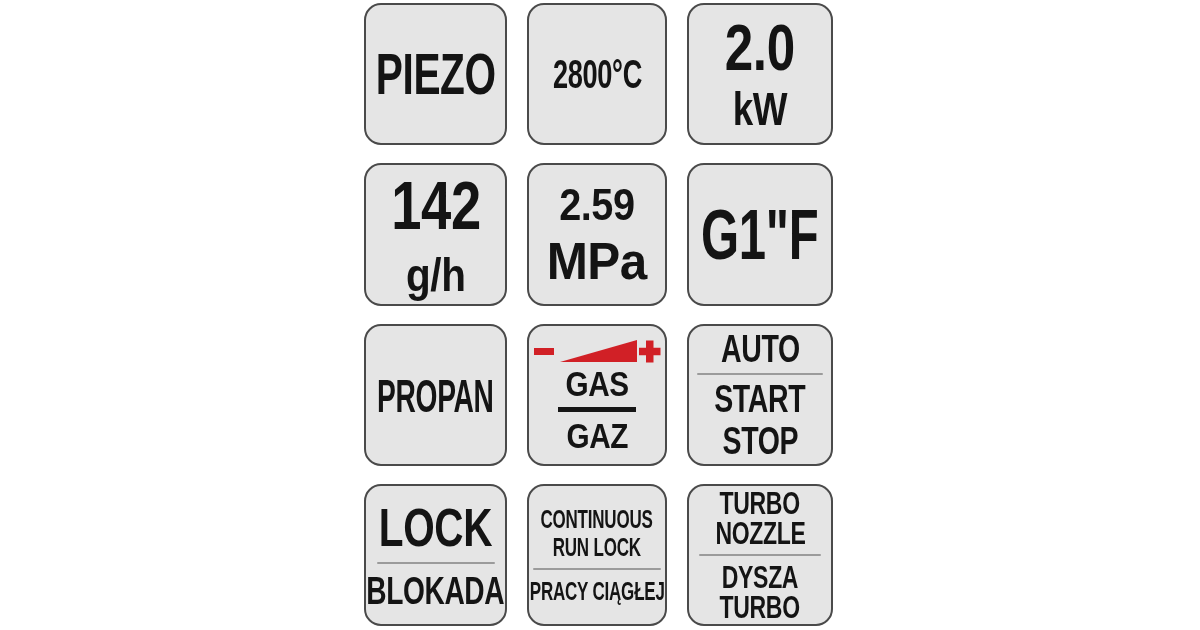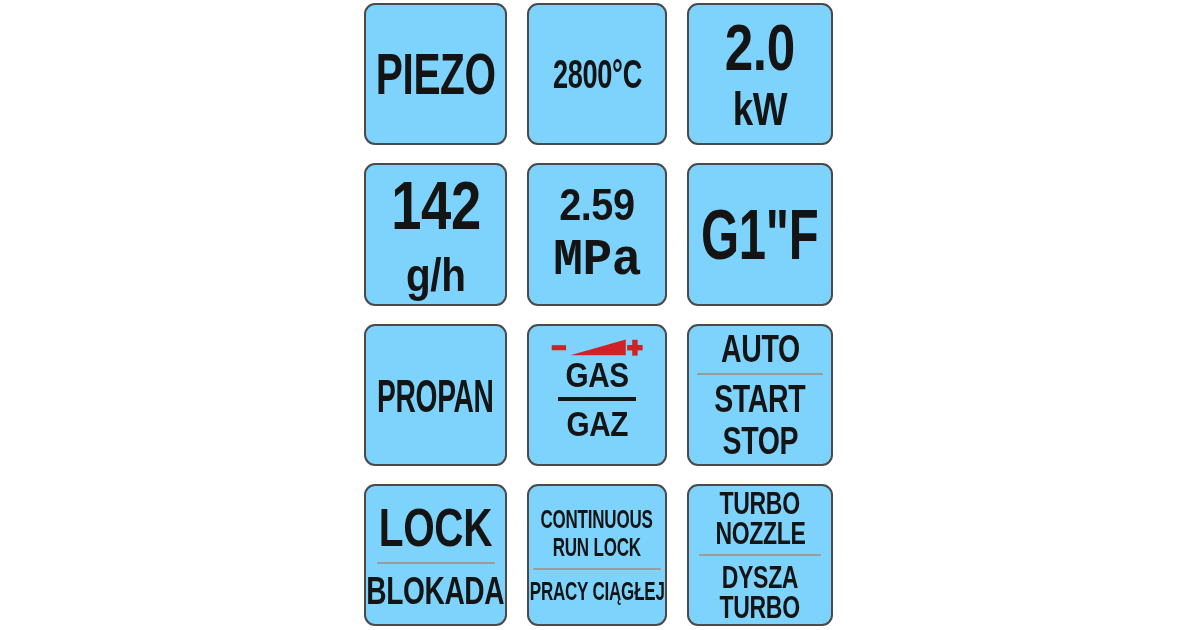--- a/index.html
+++ b/index.html
@@ -11,45 +11,45 @@
   }
   .grid{
     position:absolute;left:364px;top:3px;
     display:grid;
     grid-template-columns:143px 140px 146px;
     grid-template-rows:142px 143px 142px 142px;
     column-gap:20px;row-gap:18px;
   }
   .badge{
     box-sizing:border-box;
-    background:#7dd3fc;
+    background:#e5e5e5;
     border:2px solid #4a4a4a;
-    border-radius:11px;
+    border-radius:17px;
     display:flex;flex-direction:column;
     align-items:center;justify-content:center;
     text-align:center;
   }
   .ln{line-height:1;white-space:nowrap;letter-spacing:-0.5px;}
   .sx{display:inline-block;transform:scaleX(var(--sx,1));transform-origin:50% 50%;white-space:nowrap;}
   .div-gray{height:2px;background:#9b9b9b;border-radius:1px;}
   .div-black{height:5px;width:78px;background:#161616;margin:5px 0;}
   
   .f-piezo{font-size:58px;}
   .f-temp{font-size:40px;}
   .f-power-v{font-size:64px;}  .f-power-u{font-size:46px;margin-top:6px;}
   .f-cons-v{font-size:68px;}   .f-cons-u{font-size:46px;margin-top:13px;}
-  .f-press-v{font-size:44px;}  .f-press-u{font-size:52px;margin-top:8px;font-family:Liberation Mono, monospace;}
+  .f-press-v{font-size:44px;}  .f-press-u{font-size:52px;margin-top:8px;}
   .f-thread{font-size:70px;}
   .f-fuel{font-size:47px;}
   .f-gas{font-size:35px;}
   .f-auto{font-size:38px;line-height:42px;}
   .f-lock{font-size:54px;}     .f-blokada{font-size:38px;}
   .f-cont{font-size:25px;line-height:28px;letter-spacing:-0.3px;}
   .f-turbo{font-size:32px;line-height:30px;}
-  .gas-badge{justify-content:space-between;padding:12px 0 23px 0;}
+  .gas-badge{justify-content:space-between;padding:12px 0 11px 0;}
   .gasicons{display:block;}
 </style>
 </head>
 <body>
 
 <div class="grid">
 
   <div class="badge">
     <div class="ln f-piezo"><span class="sx" style="--sx:.70">PIEZO</span></div>
   </div>

